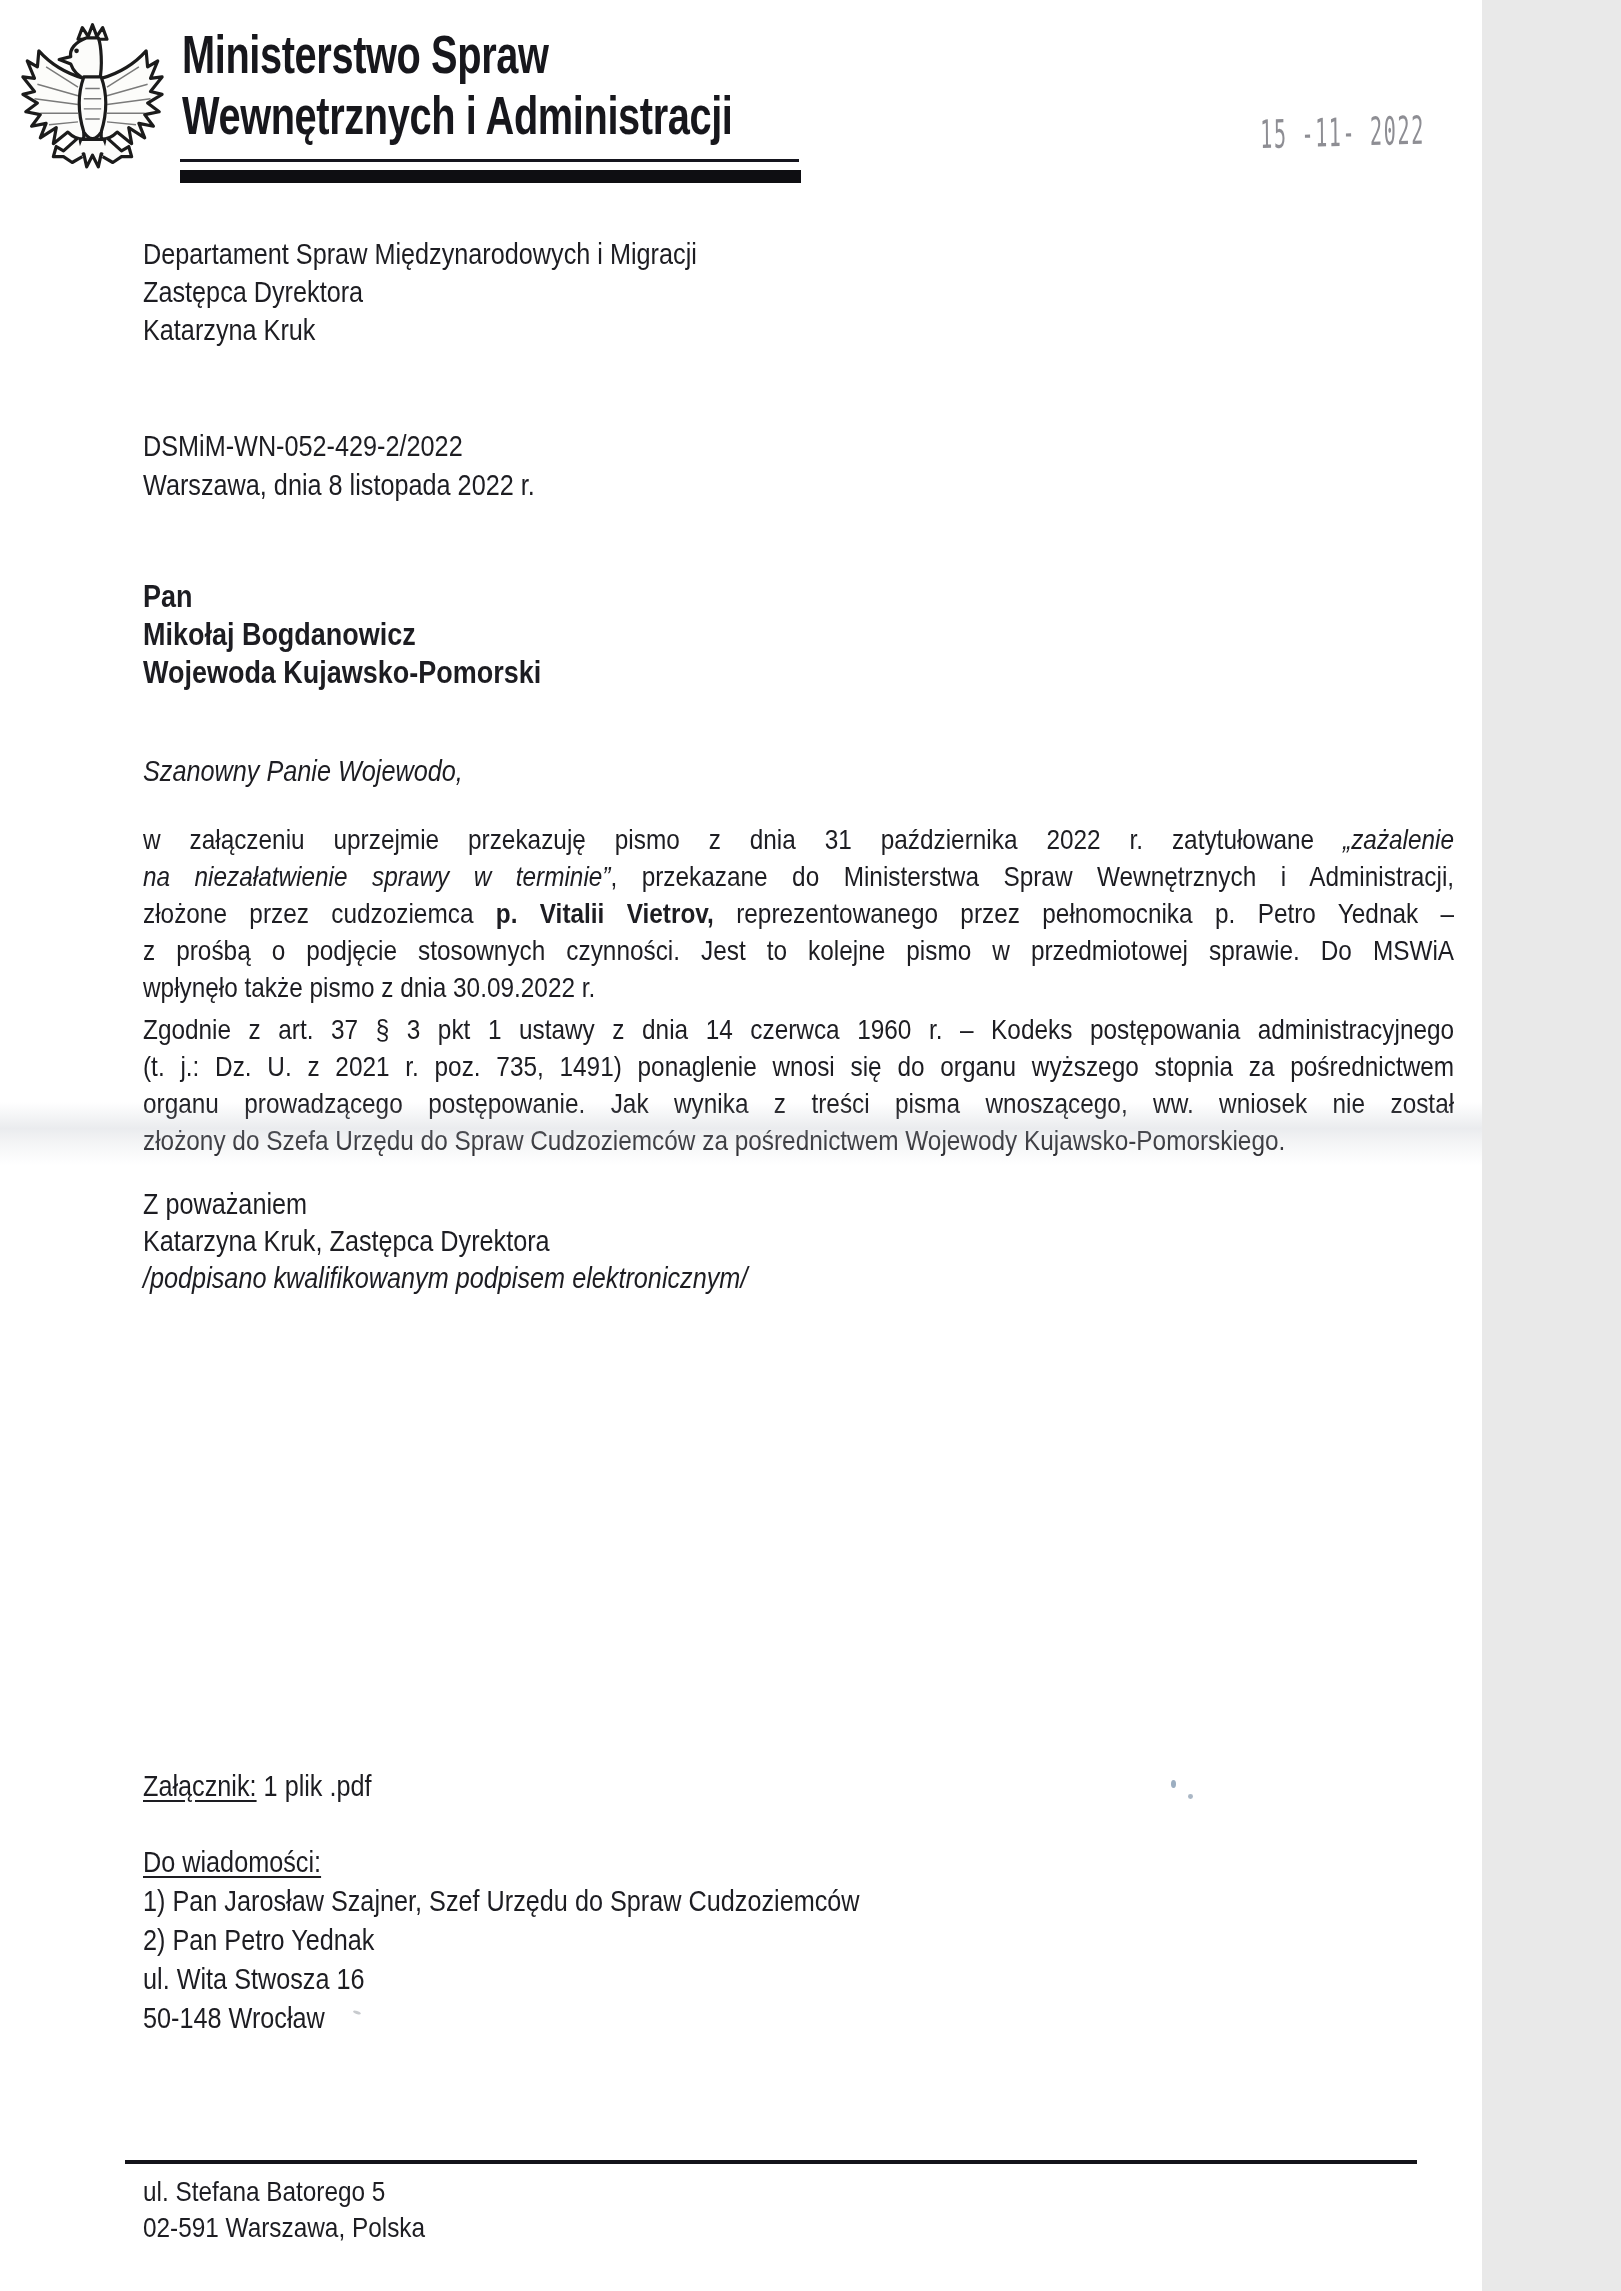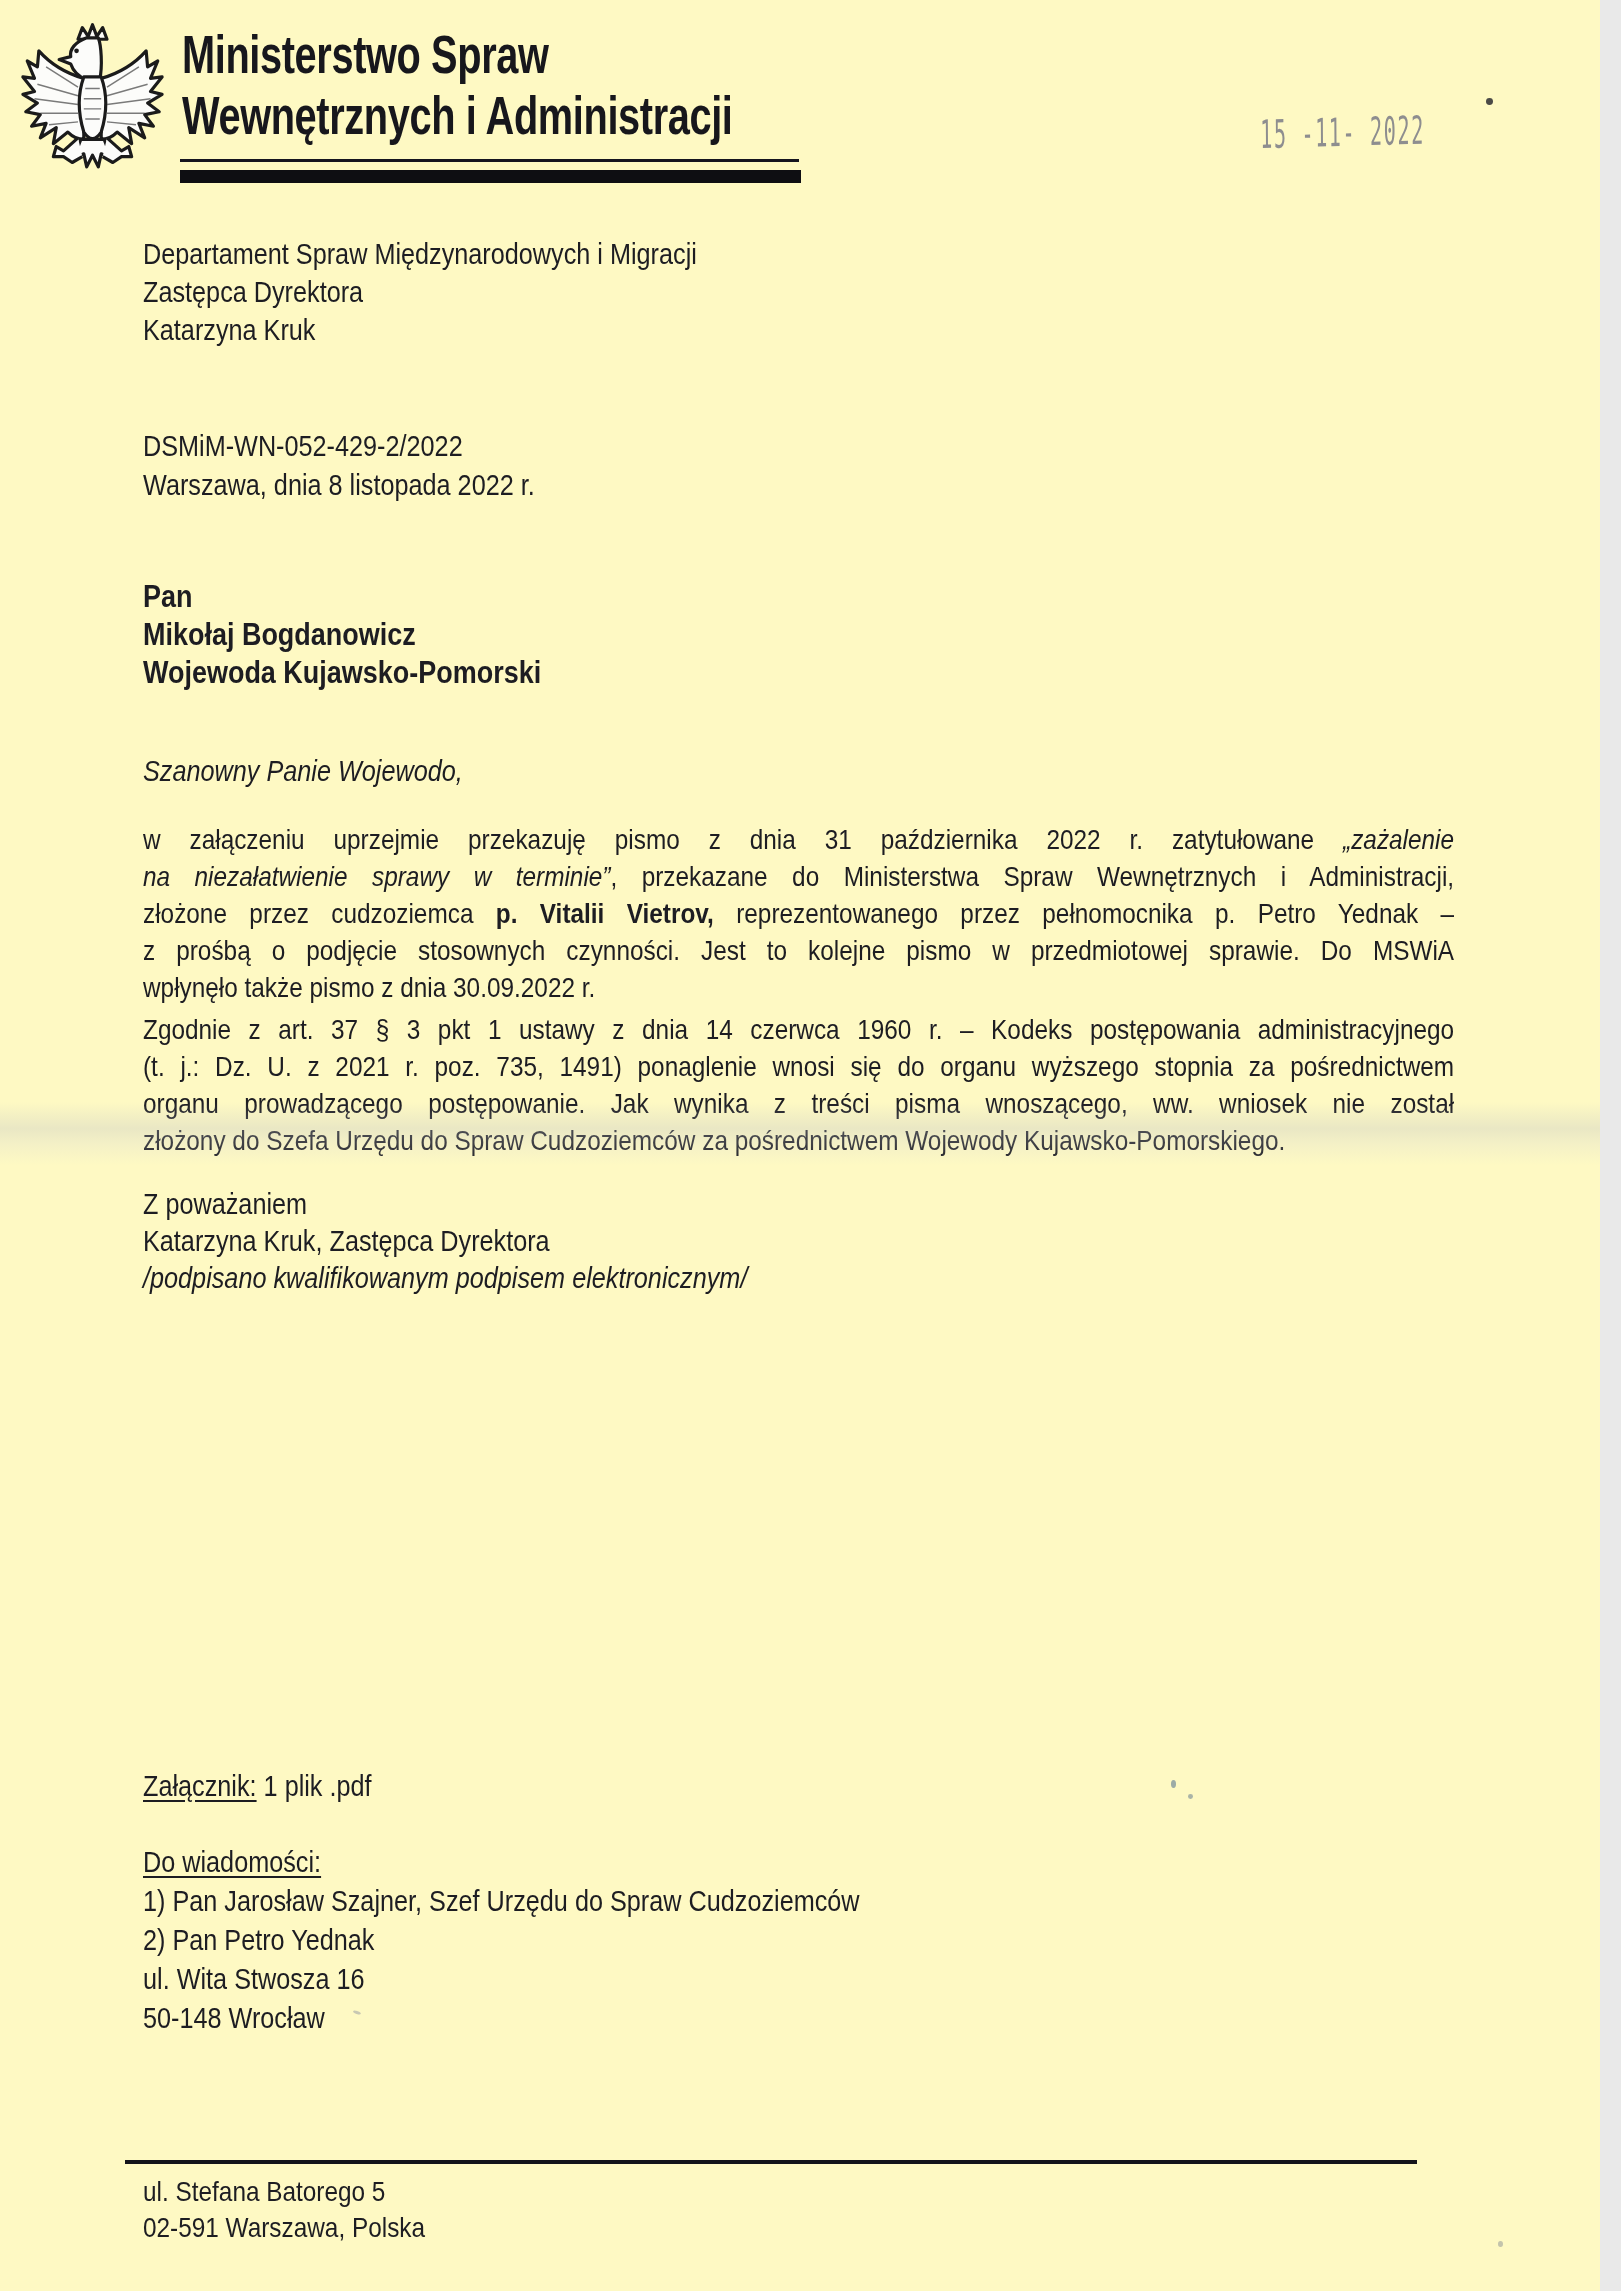--- a/index.html
+++ b/index.html
@@ -1,18 +1,18 @@
 <!DOCTYPE html>
 <html lang="pl"><head>
 <meta charset="utf-8">
 <style>
   html,body{margin:0;padding:0;background:#e9e9e9;}
   .page{
-    position:relative;width:1600px;height:2292px;overflow:hidden;
-    background:#fef9c3;color:#1d1d22;
+    position:relative;width:1482px;height:2292px;overflow:hidden;
+    background:#ffffff;color:#1d1d22;
     font-family:"Liberation Sans","DejaVu Sans",sans-serif;
   }
   .abs{position:absolute;}
   
   .cond{transform:scaleX(.87);transform-origin:0 0;}
   .i{font-style:italic;}
   .b{font-weight:bold;}
   .u{text-decoration:underline;text-underline-offset:3.9px;}
 
   

